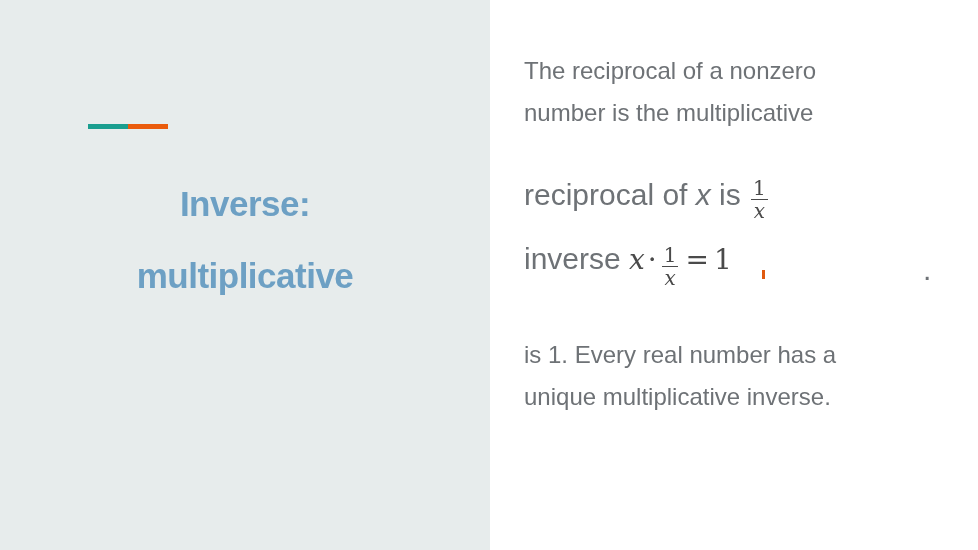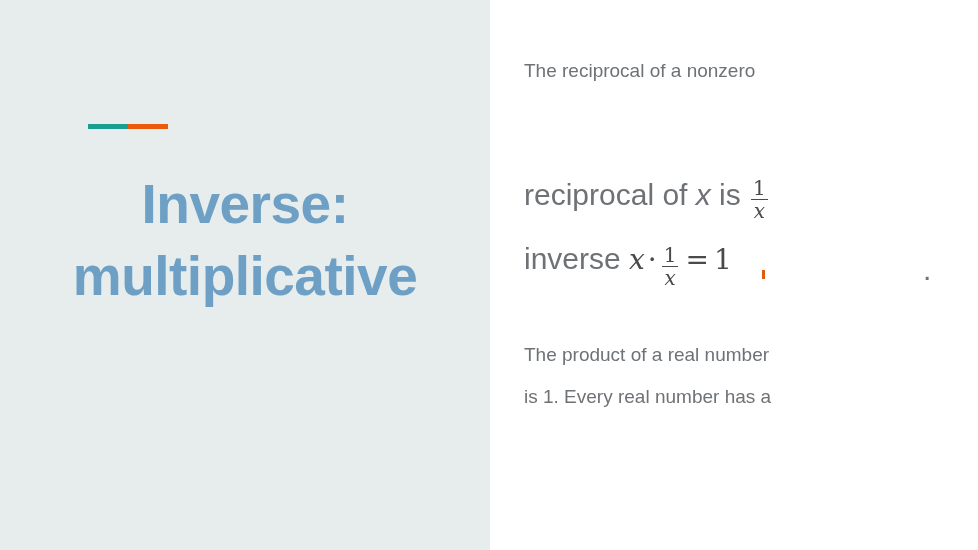--- a/index.html
+++ b/index.html
@@ -45,21 +45,21 @@
   }
   #accent-rule .seg-left  { left: 0px; }
   #accent-rule .seg-right { left: 40px; }
 
   #slide-title {
     position: absolute;
     left: 20px;
     top: 168px;
     width: 450px;
     text-align: center;
-    font-size: 55px;
+    font-size: 35px;
     font-weight: bold;
     line-height: 72px;
     letter-spacing: -0.5px;
     color: #6da0c4;
     white-space: pre-line;
   }
 
   
   #right-panel {
     position: absolute;
@@ -68,21 +68,21 @@
     width: 488px;
     height: 550px;
     background: #ffffff;
   }
 
   .body-block {
     position: absolute;
     left: 34px;
     width: 436px;
     color: #6e7276;
-    font-size: 19px;
+    font-size: 24px;
     line-height: 41.5px;
     font-weight: normal;
   }
   #para-one   { top: 50px; }
   #para-two   { top: 334px; width: 442px; }
 
   .para-line { display: block; white-space: nowrap; }
 
   
   .mathvar {
@@ -192,32 +192,33 @@
 
     <div id="slide-title">Inverse:
 multiplicative</div>
 
   </div>
 
   <div id="right-panel">
 
     <div id="para-one" class="body-block">
       <span class="para-line">The reciprocal of a nonzero</span>
+      <span class="para-line">number is the multiplicative</span>
     </div>
 
     <div id="line-reciprocal">
       <span>reciprocal of </span><span class="italic-x">x</span><span> is </span><span class="frac"><span class="num">1</span><span class="den">x</span></span>
     </div>
 
     <div id="line-because">
       <span>inverse </span><span class="mathvar">x</span><span class="mdot">·</span><span class="frac"><span class="num">1</span><span class="den">x</span></span><span class="meq">=</span><span class="mathrm">1</span>
     </div>
 
     <span id="artifact-comma"></span>
     <span id="artifact-period">.</span>
 
     <div id="para-two" class="body-block">
-      <span class="para-line">The product of a real number</span>
       <span class="para-line">is 1. Every real number has a</span>
+      <span class="para-line">unique multiplicative inverse.</span>
     </div>
 
   </div>
 </div>
 
 </body></html>

